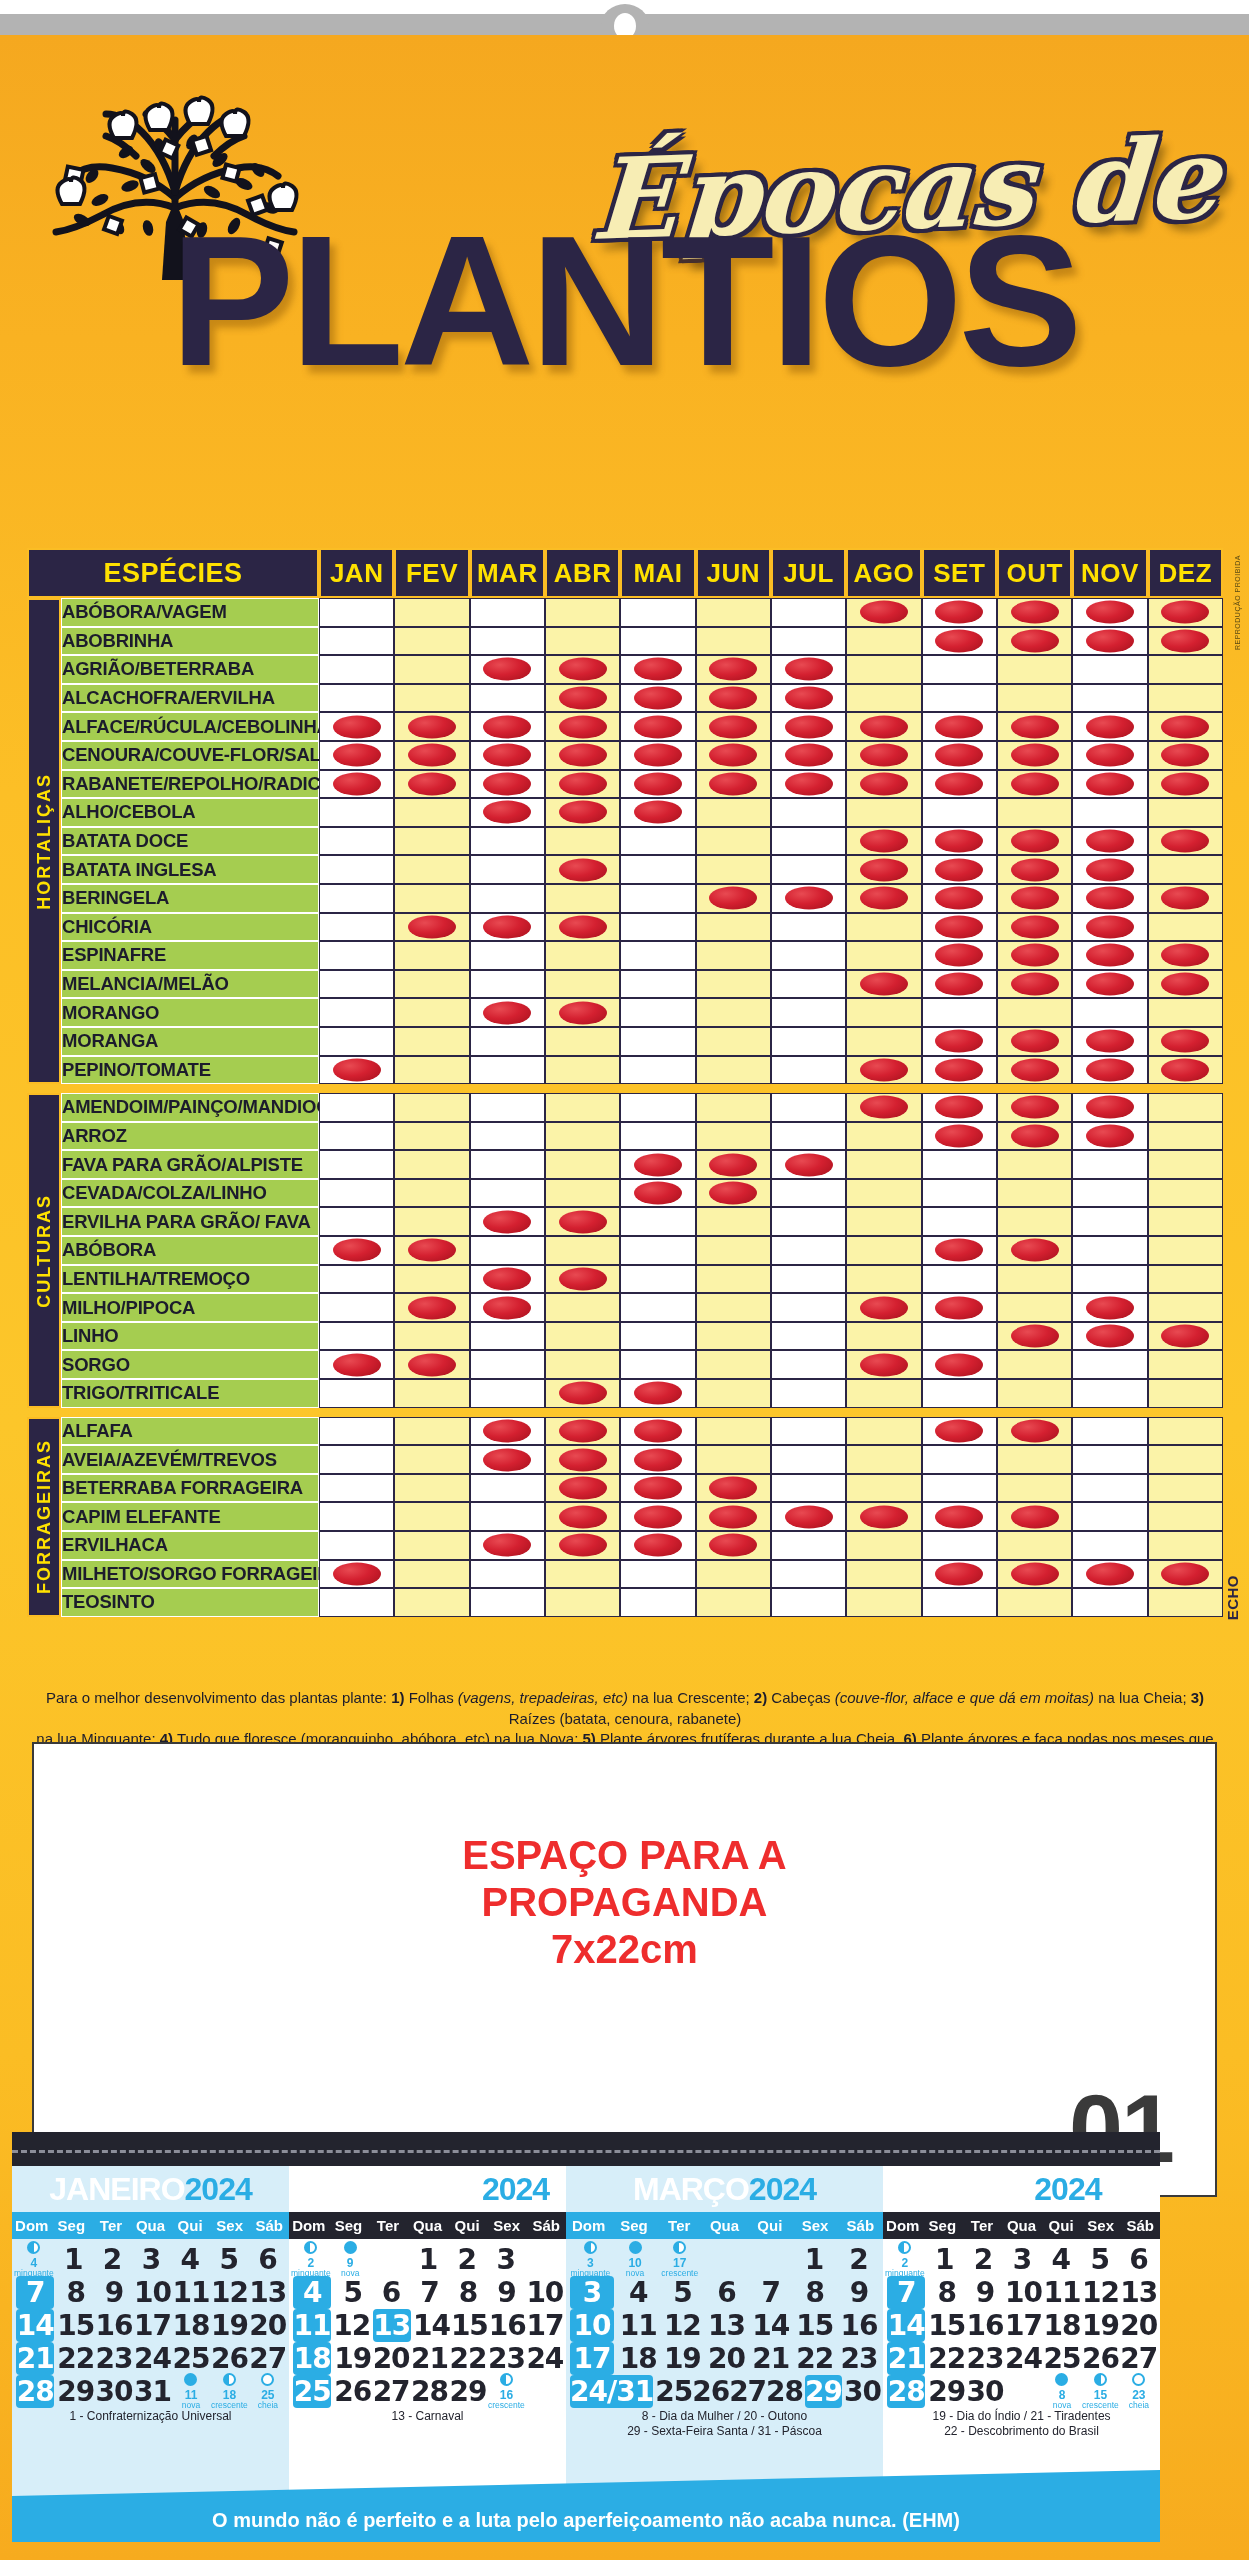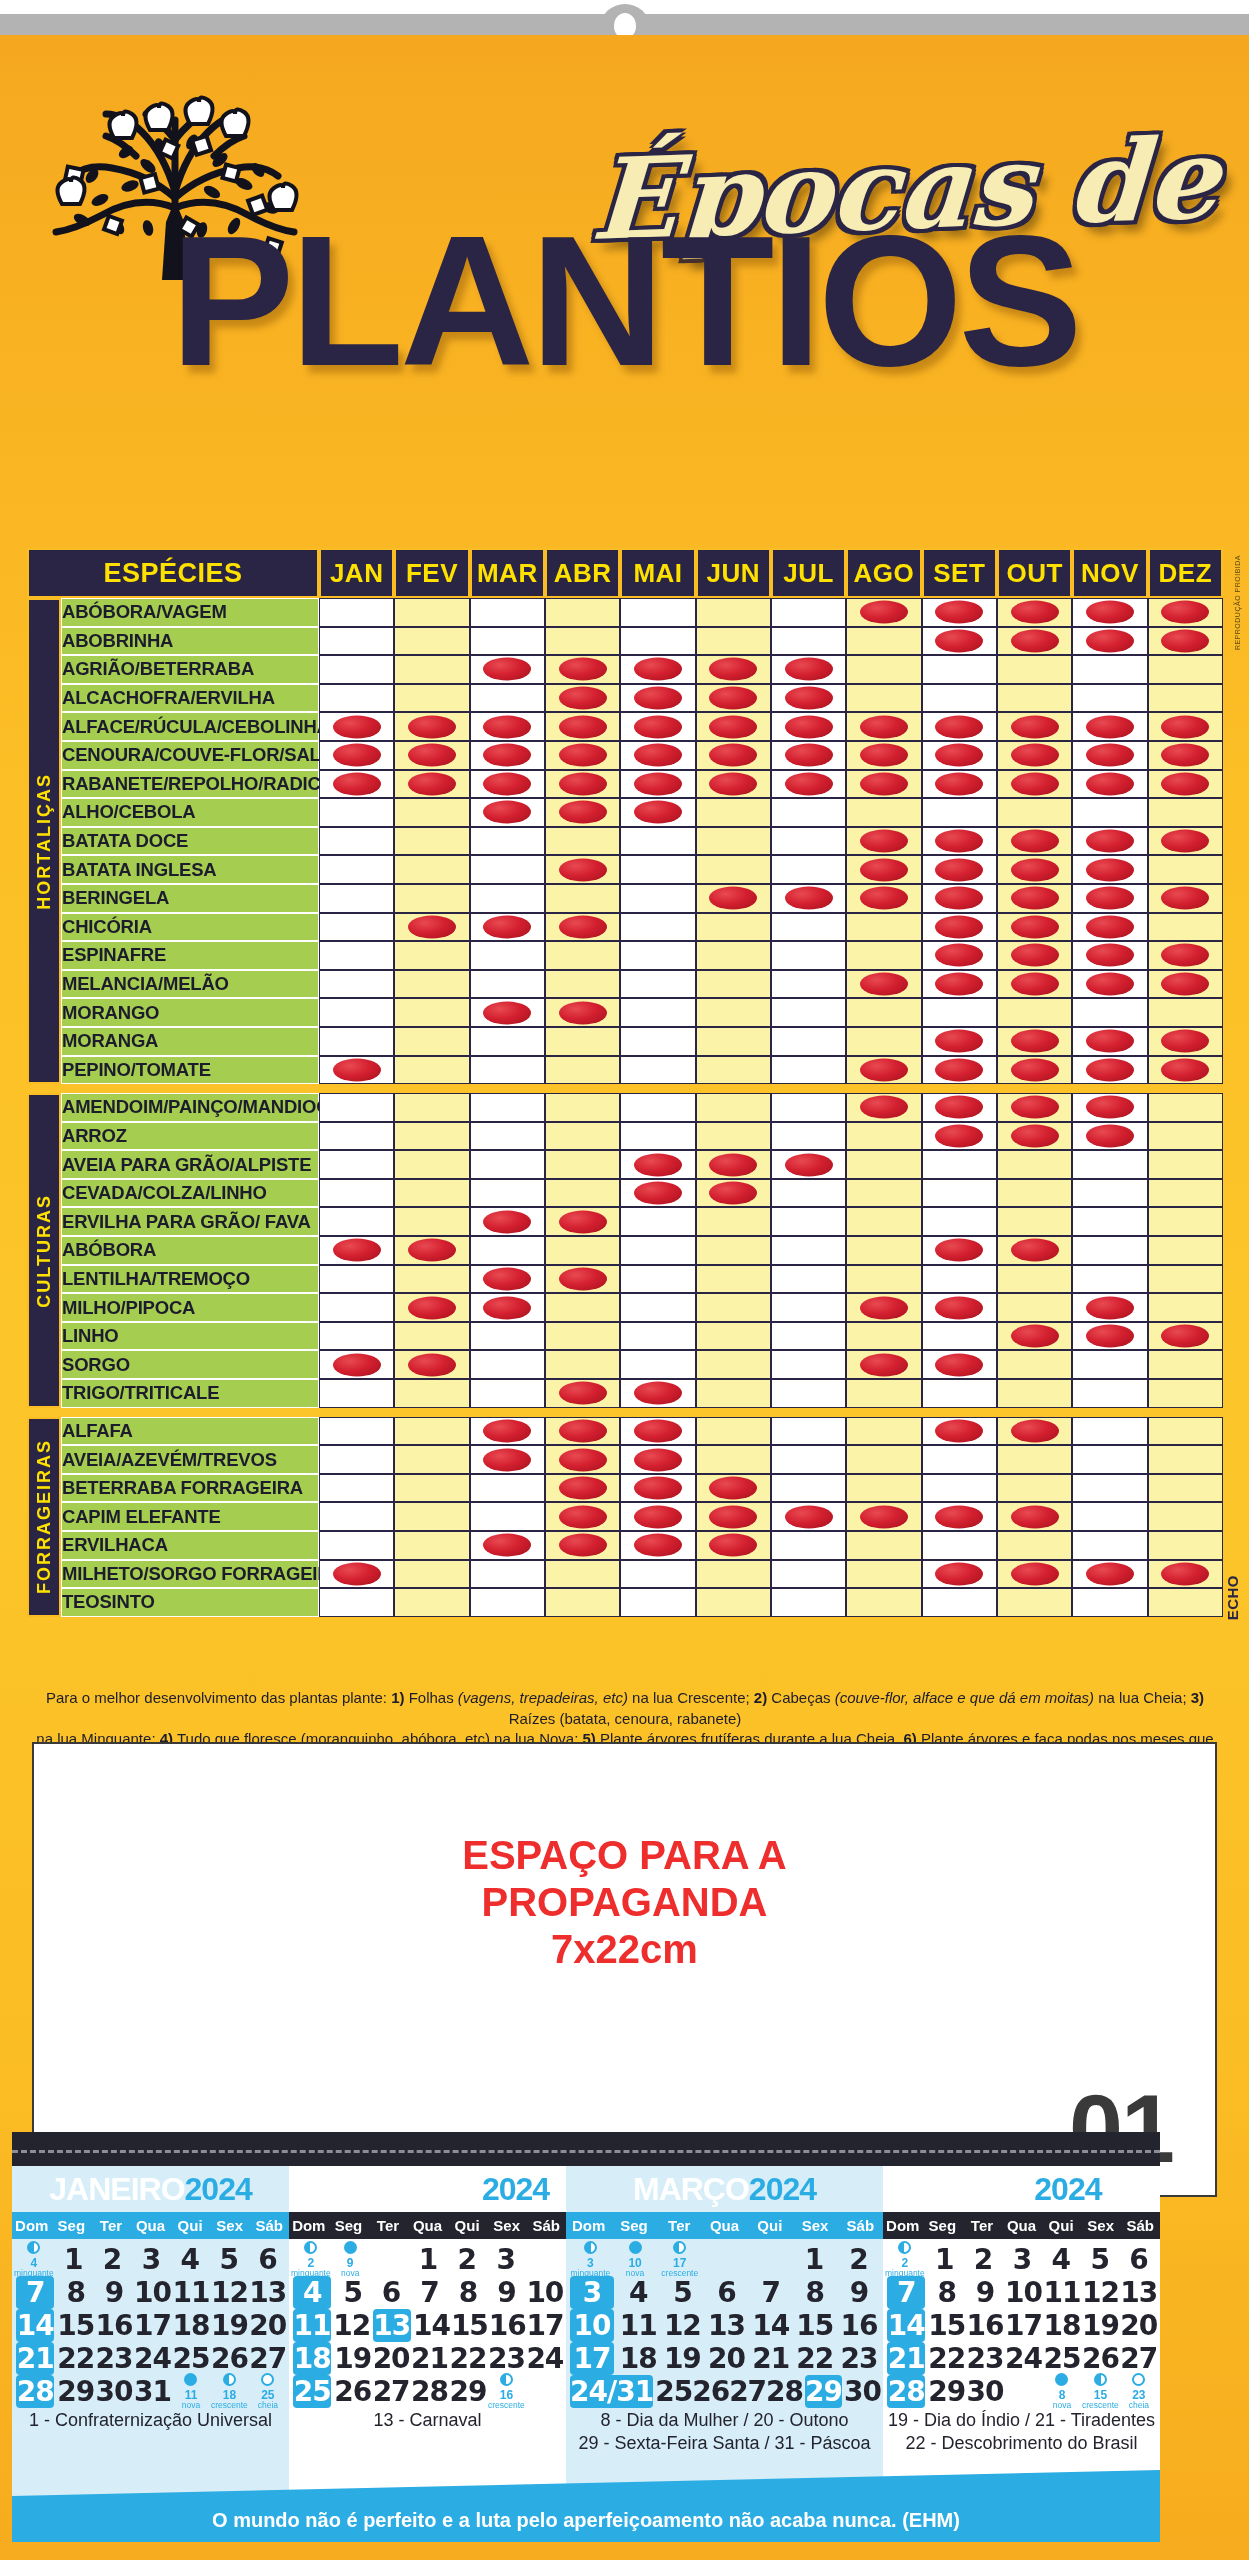--- a/index.html
+++ b/index.html
@@ -99,21 +99,21 @@
   .wk .d.hl { color:#ffffff; background:#2bade4; border-radius:4px; margin:0 2px; }
   .wk .d.empty { color:transparent; }
   .moon { flex:1 1 0; text-align:center; line-height:1; }
   .moon .glyph { display:inline-block; width:13px; height:13px; border-radius:50%;
       border:2px solid #2bade4; }
   .moon .glyph.new { background:#2bade4; }
   .moon .glyph.qtr { background:linear-gradient(90deg,#2bade4 50%, #ffffff 50%); }
   .moon .glyph.full { background:#ffffff; }
   .moon .n { font-size:12px; font-weight:bold; color:#2bade4; }
   .moon .lbl { font-size:8.5px; color:#2bade4; }
-  .m-notes { text-align:center; font-size:18px; color:#23242e; line-height:1.25; margin-top:1px; }
+  .m-notes { text-align:center; font-size:12px; color:#23242e; line-height:1.25; margin-top:1px; }
 
   .m-alt { background:#ffffff; }
   .m-blue { background:#d7eef9; }
   .m-alt .dow { background:#23242e; }
   .m-blue .dow { background:#2bade4; }
 
   .quote-bar { position:absolute; left:0; right:0; bottom:0; height:46px; background:#2bade4; }
   .quote-bar .curve { position:absolute; left:0; bottom:46px; width:100%; height:26px;
       background:#2bade4; clip-path: polygon(0% 100%, 100% 0%, 100% 100%); }
   .quote-txt { position:absolute; left:0; right:0; bottom:10px; text-align:center;
@@ -729,21 +729,21 @@
             </td>
             <td class="mcell cream">
               <span class="dot"></span>
             </td>
             <td class="mcell white">
               <span class="dot"></span>
             </td>
             <td class="mcell cream"></td>
           </tr>
           <tr>
-            <td class="sp-name">AVEIA PARA GRÃO/ALPISTE</td>
+            <td class="sp-name">FAVA PARA GRÃO/ALPISTE</td>
             <td class="mcell white"></td>
             <td class="mcell cream"></td>
             <td class="mcell white"></td>
             <td class="mcell cream"></td>
             <td class="mcell white">
               <span class="dot"></span>
             </td>
             <td class="mcell cream">
               <span class="dot"></span>
             </td>

